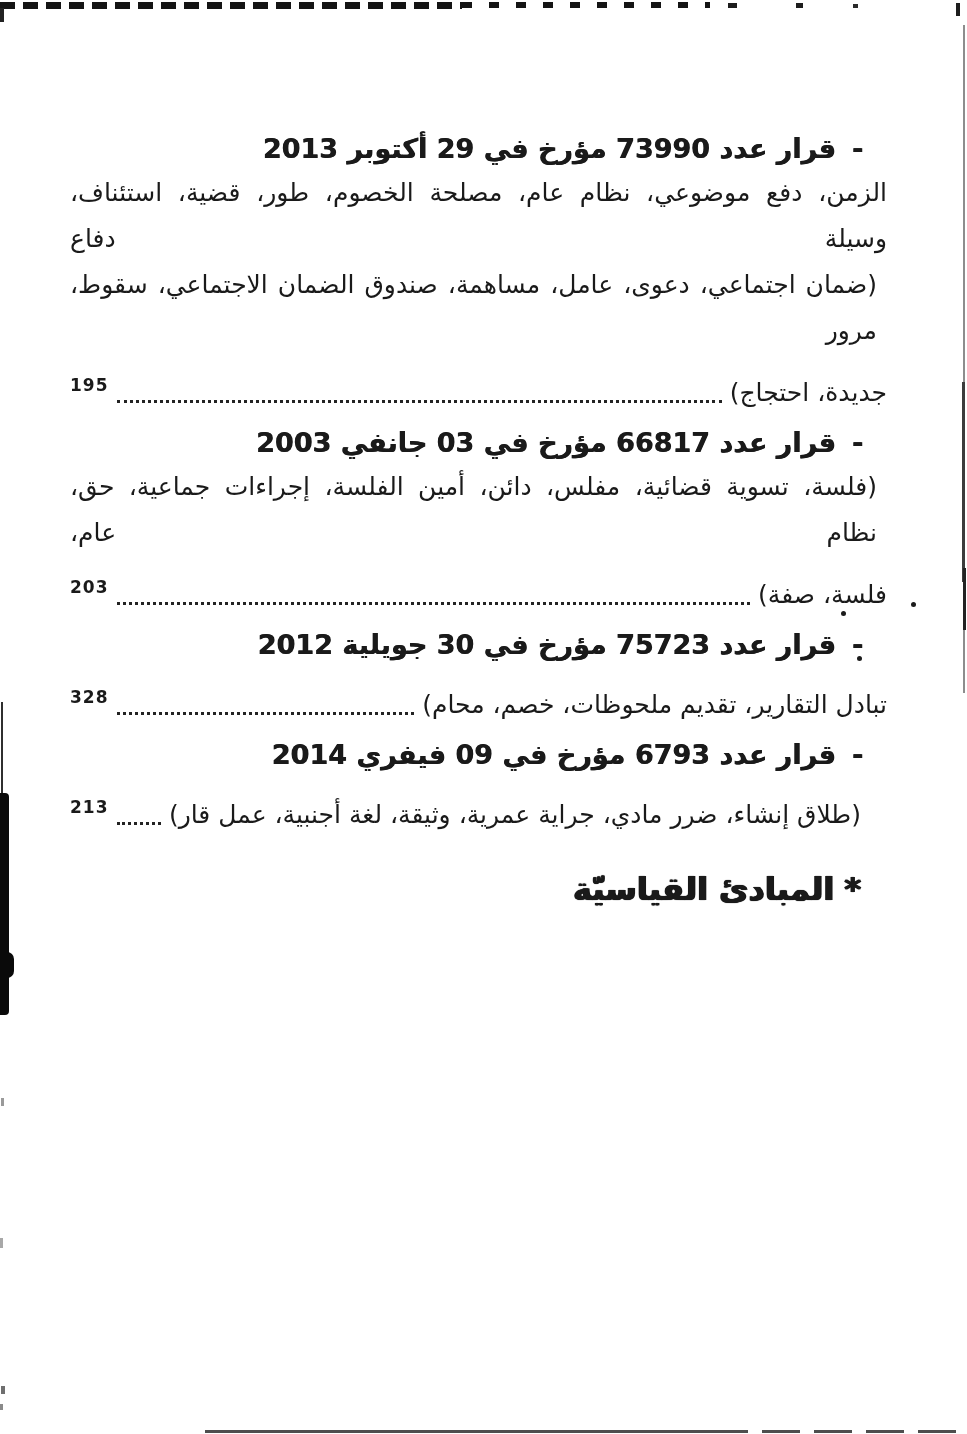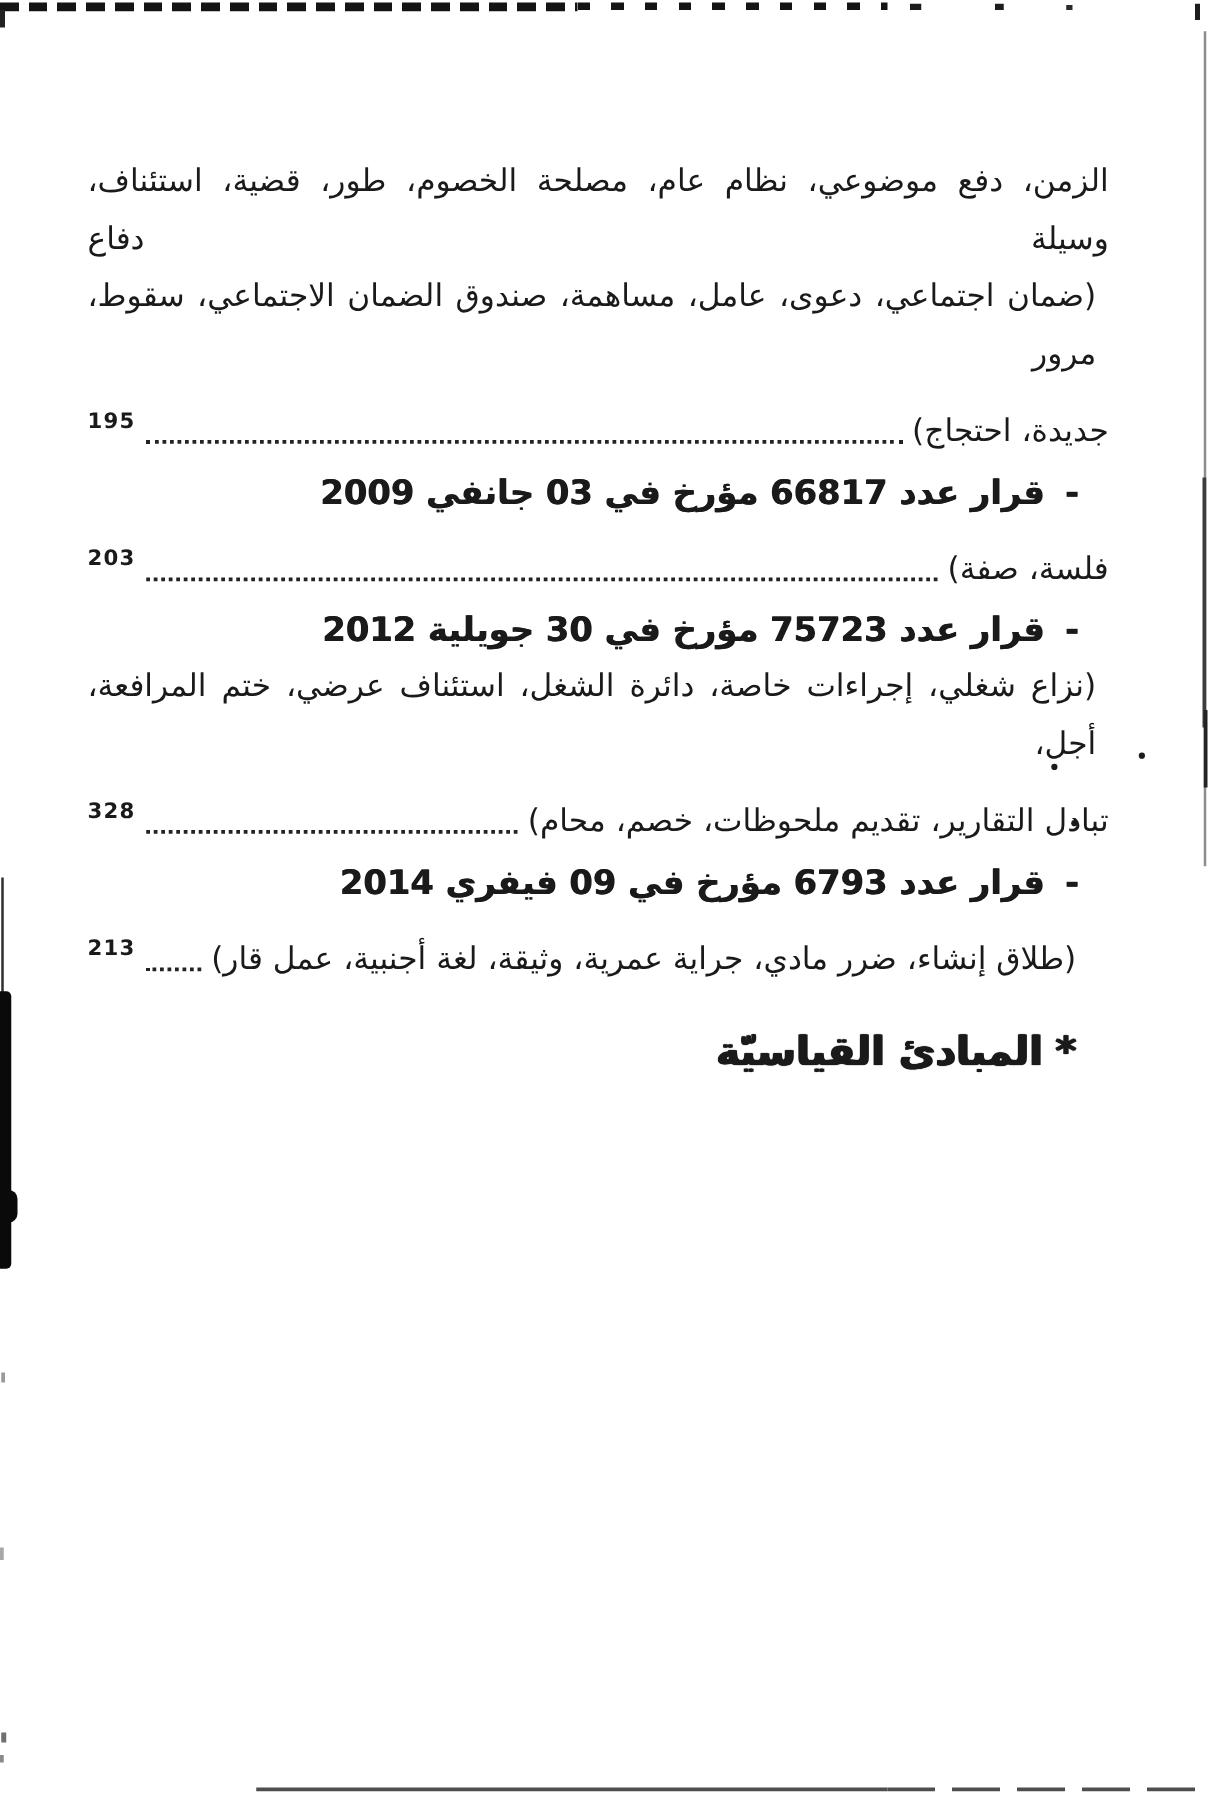--- a/index.html
+++ b/index.html
@@ -139,45 +139,48 @@
   <div class="artifact right-line-dark2"></div>
   <div class="artifact bottom-line-solid"></div>
   <div class="artifact bottom-line-dashed"></div>
   <div class="ink-speck speck-1"></div>
   <div class="ink-speck speck-2"></div>
   <div class="ink-speck speck-3"></div>
 
   <main class="toc">
 
     <section>
+      <div class="entry-heading">
+        <span class="entry-bullet">-</span><span>قرار عدد 73990 مؤرخ في 29 أكتوبر 2013</span>
+      </div>
       <div class="desc-line">الزمن، دفع موضوعي، نظام عام، مصلحة الخصوم، طور، قضية، استئناف، وسيلة دفاع</div>
       <div class="desc-line first">(ضمان اجتماعي، دعوى، عامل، مساهمة، صندوق الضمان الاجتماعي، سقوط، مرور</div>
       <div class="desc-last">
         <span class="desc-tail">جديدة، احتجاج)</span>
         <span class="dot-leader"></span>
         <span class="page-num">195</span>
       </div>
     </section>
 
     <section>
       <div class="entry-heading">
-        <span class="entry-bullet">-</span><span>قرار عدد 66817 مؤرخ في 03 جانفي 2009</span>
-      </div>
+        <span class="entry-bullet">-</span><span>قرار عدد 66817 مؤرخ في 03 جانفي 2003</span>
+      </div>
+      <div class="desc-line first">(فلسة، تسوية قضائية، مفلس، دائن، أمين الفلسة، إجراءات جماعية، حق، نظام عام،</div>
       <div class="desc-last">
         <span class="desc-tail">فلسة، صفة)</span>
         <span class="dot-leader"></span>
         <span class="page-num">203</span>
       </div>
     </section>
 
     <section>
       <div class="entry-heading">
         <span class="entry-bullet">-</span><span>قرار عدد 75723 مؤرخ في 30 جويلية 2012</span>
       </div>
-      <div class="desc-line first">(نزاع شغلي، إجراءات خاصة، دائرة الشغل، استئناف عرضي، ختم المرافعة، أجل،</div>
       <div class="desc-last">
         <span class="desc-tail">تبادل التقارير، تقديم ملحوظات، خصم، محام)</span>
         <span class="dot-leader"></span>
         <span class="page-num">328</span>
       </div>
     </section>
 
     <section>
       <div class="entry-heading">
         <span class="entry-bullet">-</span><span>قرار عدد 6793 مؤرخ في 09 فيفري 2014</span>

